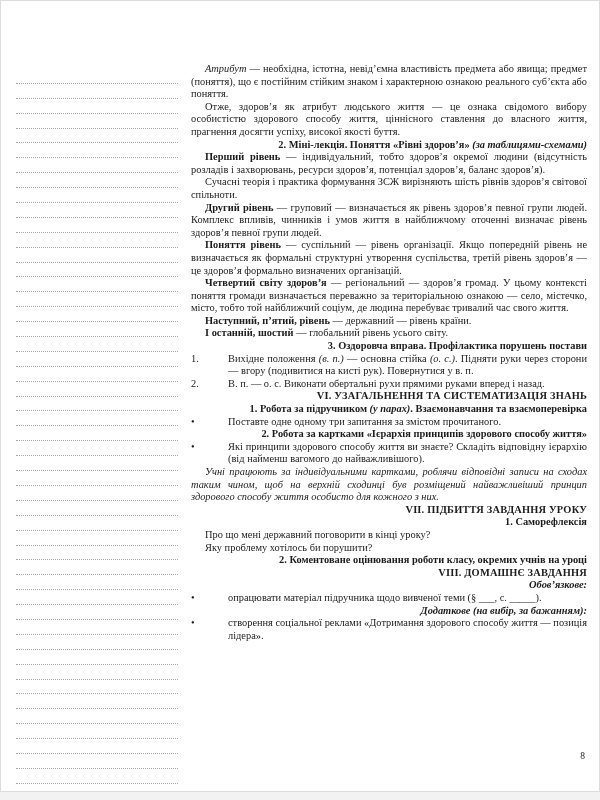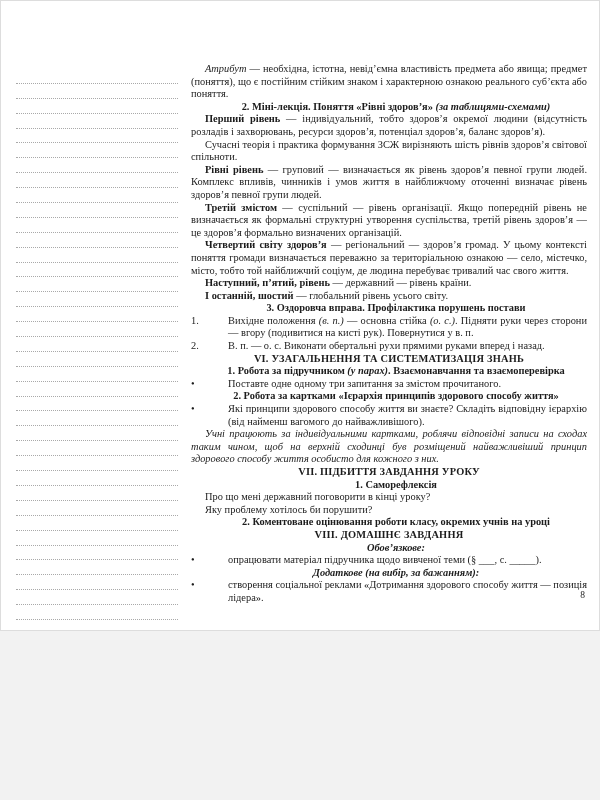--- a/index.html
+++ b/index.html
@@ -1,18 +1,18 @@
 <!DOCTYPE html>
 <html><head>
 <meta charset="utf-8">
 <style>
   html,body{margin:0;padding:0;background:#f2f2f2;}
   .page{
     position:relative;
-    width:600px;height:631px;
+    width:600px;height:792px;
     margin:0 auto;
     background:#ffffff;
     border:1px solid #ddd;
     box-sizing:border-box;
     overflow:hidden;
     font-family:"Liberation Serif","DejaVu Serif",serif;
     color:#1c1c1c;
   }
   
   .notes-col{
@@ -28,22 +28,22 @@
   .text-col{
     position:absolute;
     left:190px;top:62px;
     width:396px;
     font-size:10.4px;
     line-height:12.6px;
     text-align:justify;
   }
   p.blk{margin:0;padding:0;}
   .p{text-indent:14px;}
-  .h{text-indent:14px;margin-top:5px;text-align:center;}
-  .section{text-indent:0;margin-top:11px;margin-bottom:2px;text-align:center;letter-spacing:.2px;}
+  .h{text-indent:14px;margin-top:5px;text-align:right;}
+  .section{text-indent:0;margin-top:11px;margin-bottom:2px;text-align:right;letter-spacing:.2px;}
   .li{display:flex;text-indent:0;margin-top:1px;}
   .li .marker{min-width:14px;flex:0 0 14px;}
   .li .btxt{flex:1;text-align:justify;margin-left:23px;}
   .seg-b{font-weight:bold;}
   .seg-i{font-style:italic;}
   .page-number{
     position:absolute;
     right:14px;bottom:30px;
     font-size:9.5px;
     font-family:"Liberation Serif","DejaVu Serif",serif;
@@ -101,25 +101,26 @@
       <div class="note-line"></div>
       <div class="note-line"></div>
       <div class="note-line"></div>
       <div class="note-line"></div>
       <div class="note-line"></div>
       <div class="note-line"></div>
       <div class="note-line"></div>
     </div>
   <div class="text-col">
       <p class="blk p"><span class="btxt"><span class="seg-i">Атрибут</span><span> — необхідна, істотна, невід’ємна властивість предмета або явища; предмет (поняття), що є постійним стійким знаком і характерною ознакою реального суб’єкта або поняття.</span></span></p>
+      <p class="blk p"><span class="btxt"><span>Отже, здоров’я як атрибут людського життя — це ознака свідомого вибору особистістю здорового способу життя, ціннісного ставлення до власного життя, прагнення досягти успіху, високої якості буття.</span></span></p>
       <p class="blk h"><span class="btxt"><span class="seg-b">2. Міні-лекція. Поняття «Рівні здоров’я» </span><span class="seg-b seg-i">(за таблицями-схемами)</span></span></p>
       <p class="blk p"><span class="btxt"><span class="seg-b">Перший рівень</span><span> — індивідуальний, тобто здоров’я окремої людини (відсутність розладів і захворювань, ресурси здоров’я, потенціал здоров’я, баланс здоров’я).</span></span></p>
       <p class="blk p"><span class="btxt"><span>Сучасні теорія і практика формування ЗСЖ вирізняють шість рівнів здоров’я світової спільноти.</span></span></p>
-      <p class="blk p"><span class="btxt"><span class="seg-b">Рівні рівень</span><span> — груповий — визначається як рівень здоров’я певної групи людей. Комплекс впливів, чинників і умов життя в найближчому оточенні визначає рівень здоров’я певної групи людей.</span></span></p>
-      <p class="blk p"><span class="btxt"><span class="seg-b">Третій змістом</span><span> — суспільний — рівень організації. Якщо попередній рівень не визначається як формальні структурні утворення суспільства, третій рівень здоров’я — це здоров’я формально визначених організацій.</span></span></p>
+      <p class="blk p"><span class="btxt"><span class="seg-b">Другий рівень</span><span> — груповий — визначається як рівень здоров’я певної групи людей. Комплекс впливів, чинників і умов життя в найближчому оточенні визначає рівень здоров’я певної групи людей.</span></span></p>
+      <p class="blk p"><span class="btxt"><span class="seg-b">Поняття рівень</span><span> — суспільний — рівень організації. Якщо попередній рівень не визначається як формальні структурні утворення суспільства, третій рівень здоров’я — це здоров’я формально визначених організацій.</span></span></p>
       <p class="blk p"><span class="btxt"><span class="seg-b">Четвертий світу здоров’я</span><span> — регіональний — здоров’я громад. У цьому контексті поняття громади визначається переважно за територіальною ознакою — село, містечко, місто, тобто той найближчий соціум, де людина перебуває тривалий час свого життя.</span></span></p>
       <p class="blk p"><span class="btxt"><span class="seg-b">Наступний, п’ятий, рівень</span><span> — державний — рівень країни.</span></span></p>
       <p class="blk p"><span class="btxt"><span class="seg-b">І останній, шостий</span><span> — глобальний рівень усього світу.</span></span></p>
       <p class="blk h"><span class="btxt"><span class="seg-b">3. Оздоровча вправа. Профілактика порушень постави</span></span></p>
       <p class="blk li">
         <span class="marker">1.</span>
         <span class="btxt"><span>Вихідне положення </span><span class="seg-i">(в. п.)</span><span> — основна стійка </span><span class="seg-i">(о. с.)</span><span>. Підняти руки через сторони — вгору (подивитися на кисті рук). Повернутися у в. п.</span></span>
       </p>
       <p class="blk li">
         <span class="marker">2.</span>

